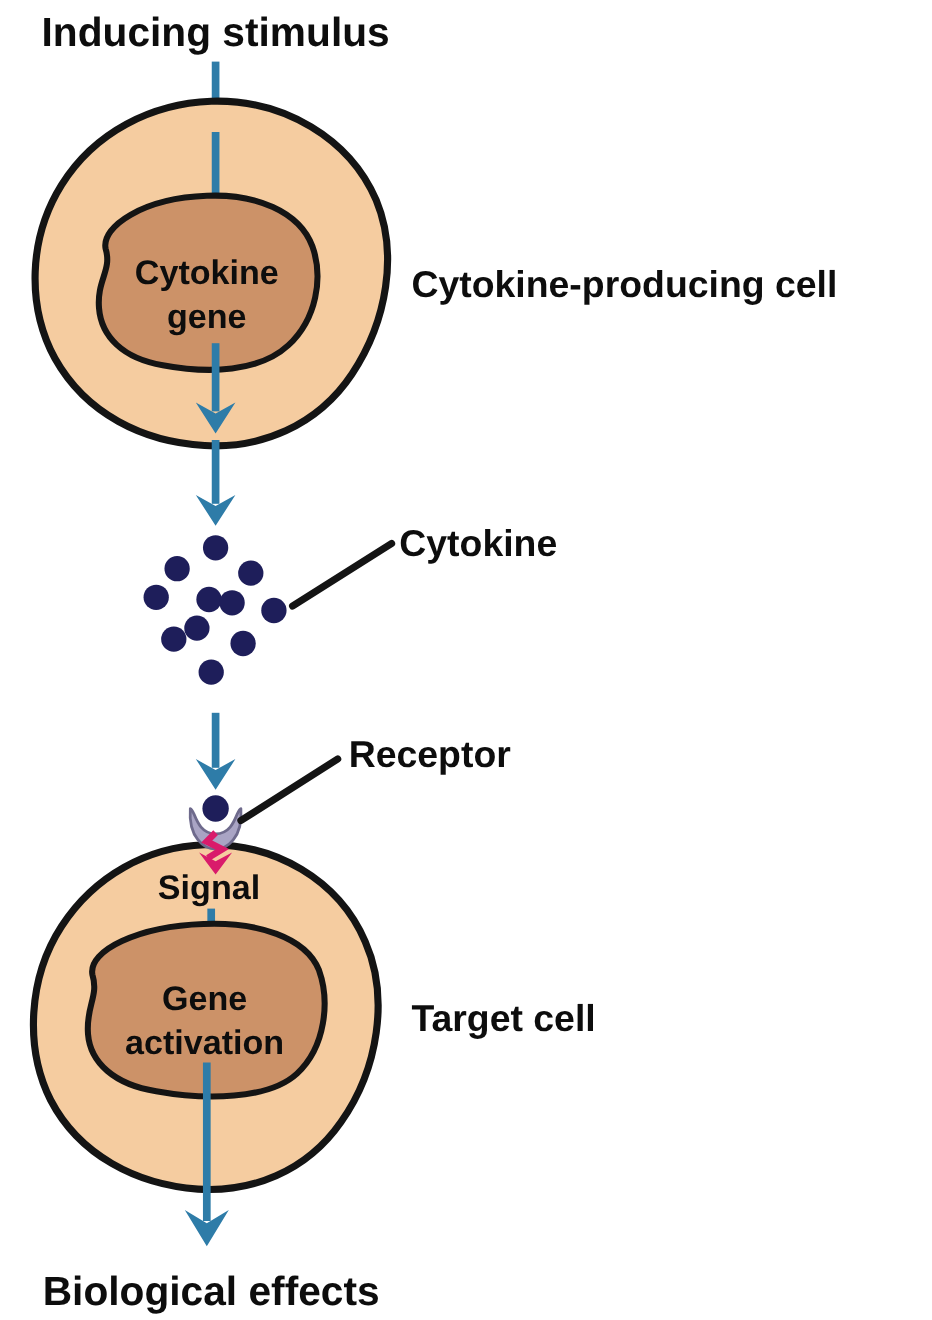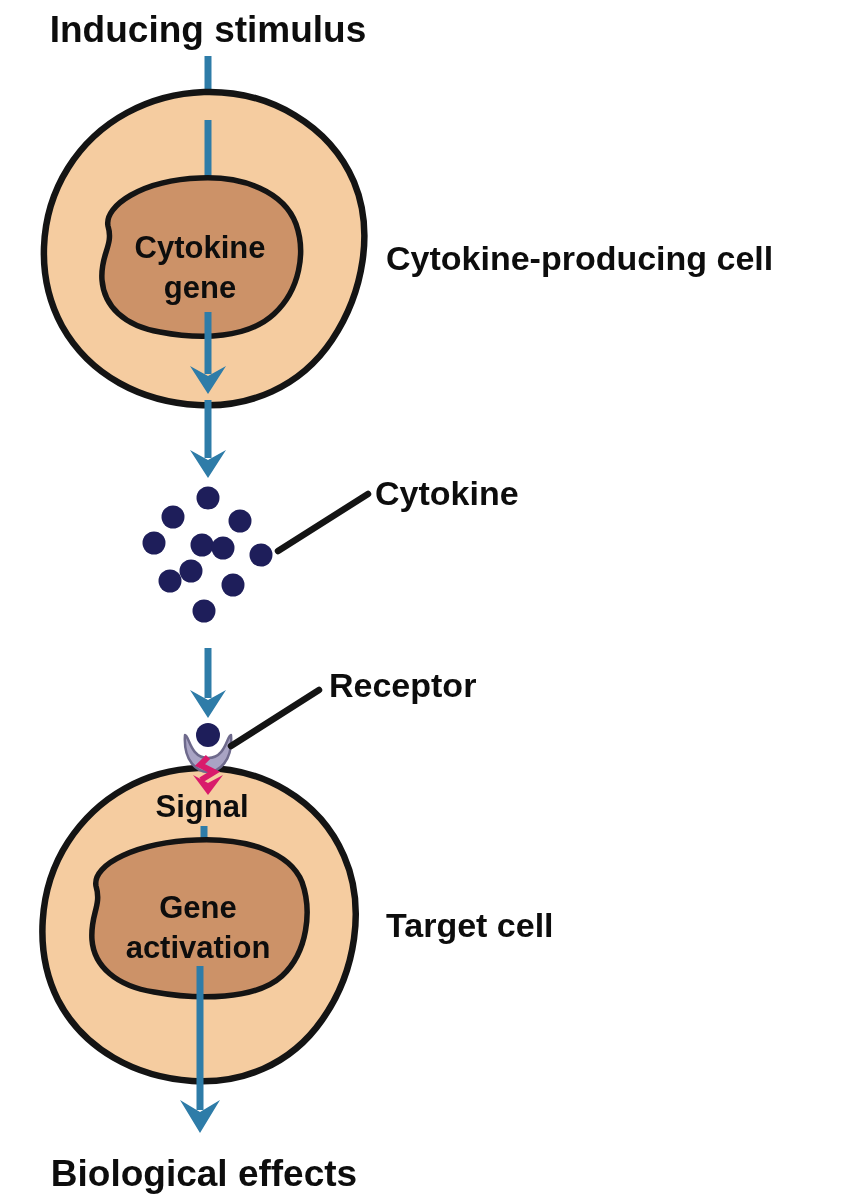--- a/index.html
+++ b/index.html
@@ -9,21 +9,21 @@
   }
   body {
     width: 847px;
     height: 1200px;
     position: relative;
     font-family: "Liberation Sans", sans-serif;
     overflow: hidden;
   }
   #stage {
     position: absolute;
-    left: 12px;
+    left: 0;
     top: 0;
     width: 833px;
     height: 1200px;
   }
   svg.diagram {
     display: block;
     width: 847px;
     height: 1200px;
   }
   .lbl {

